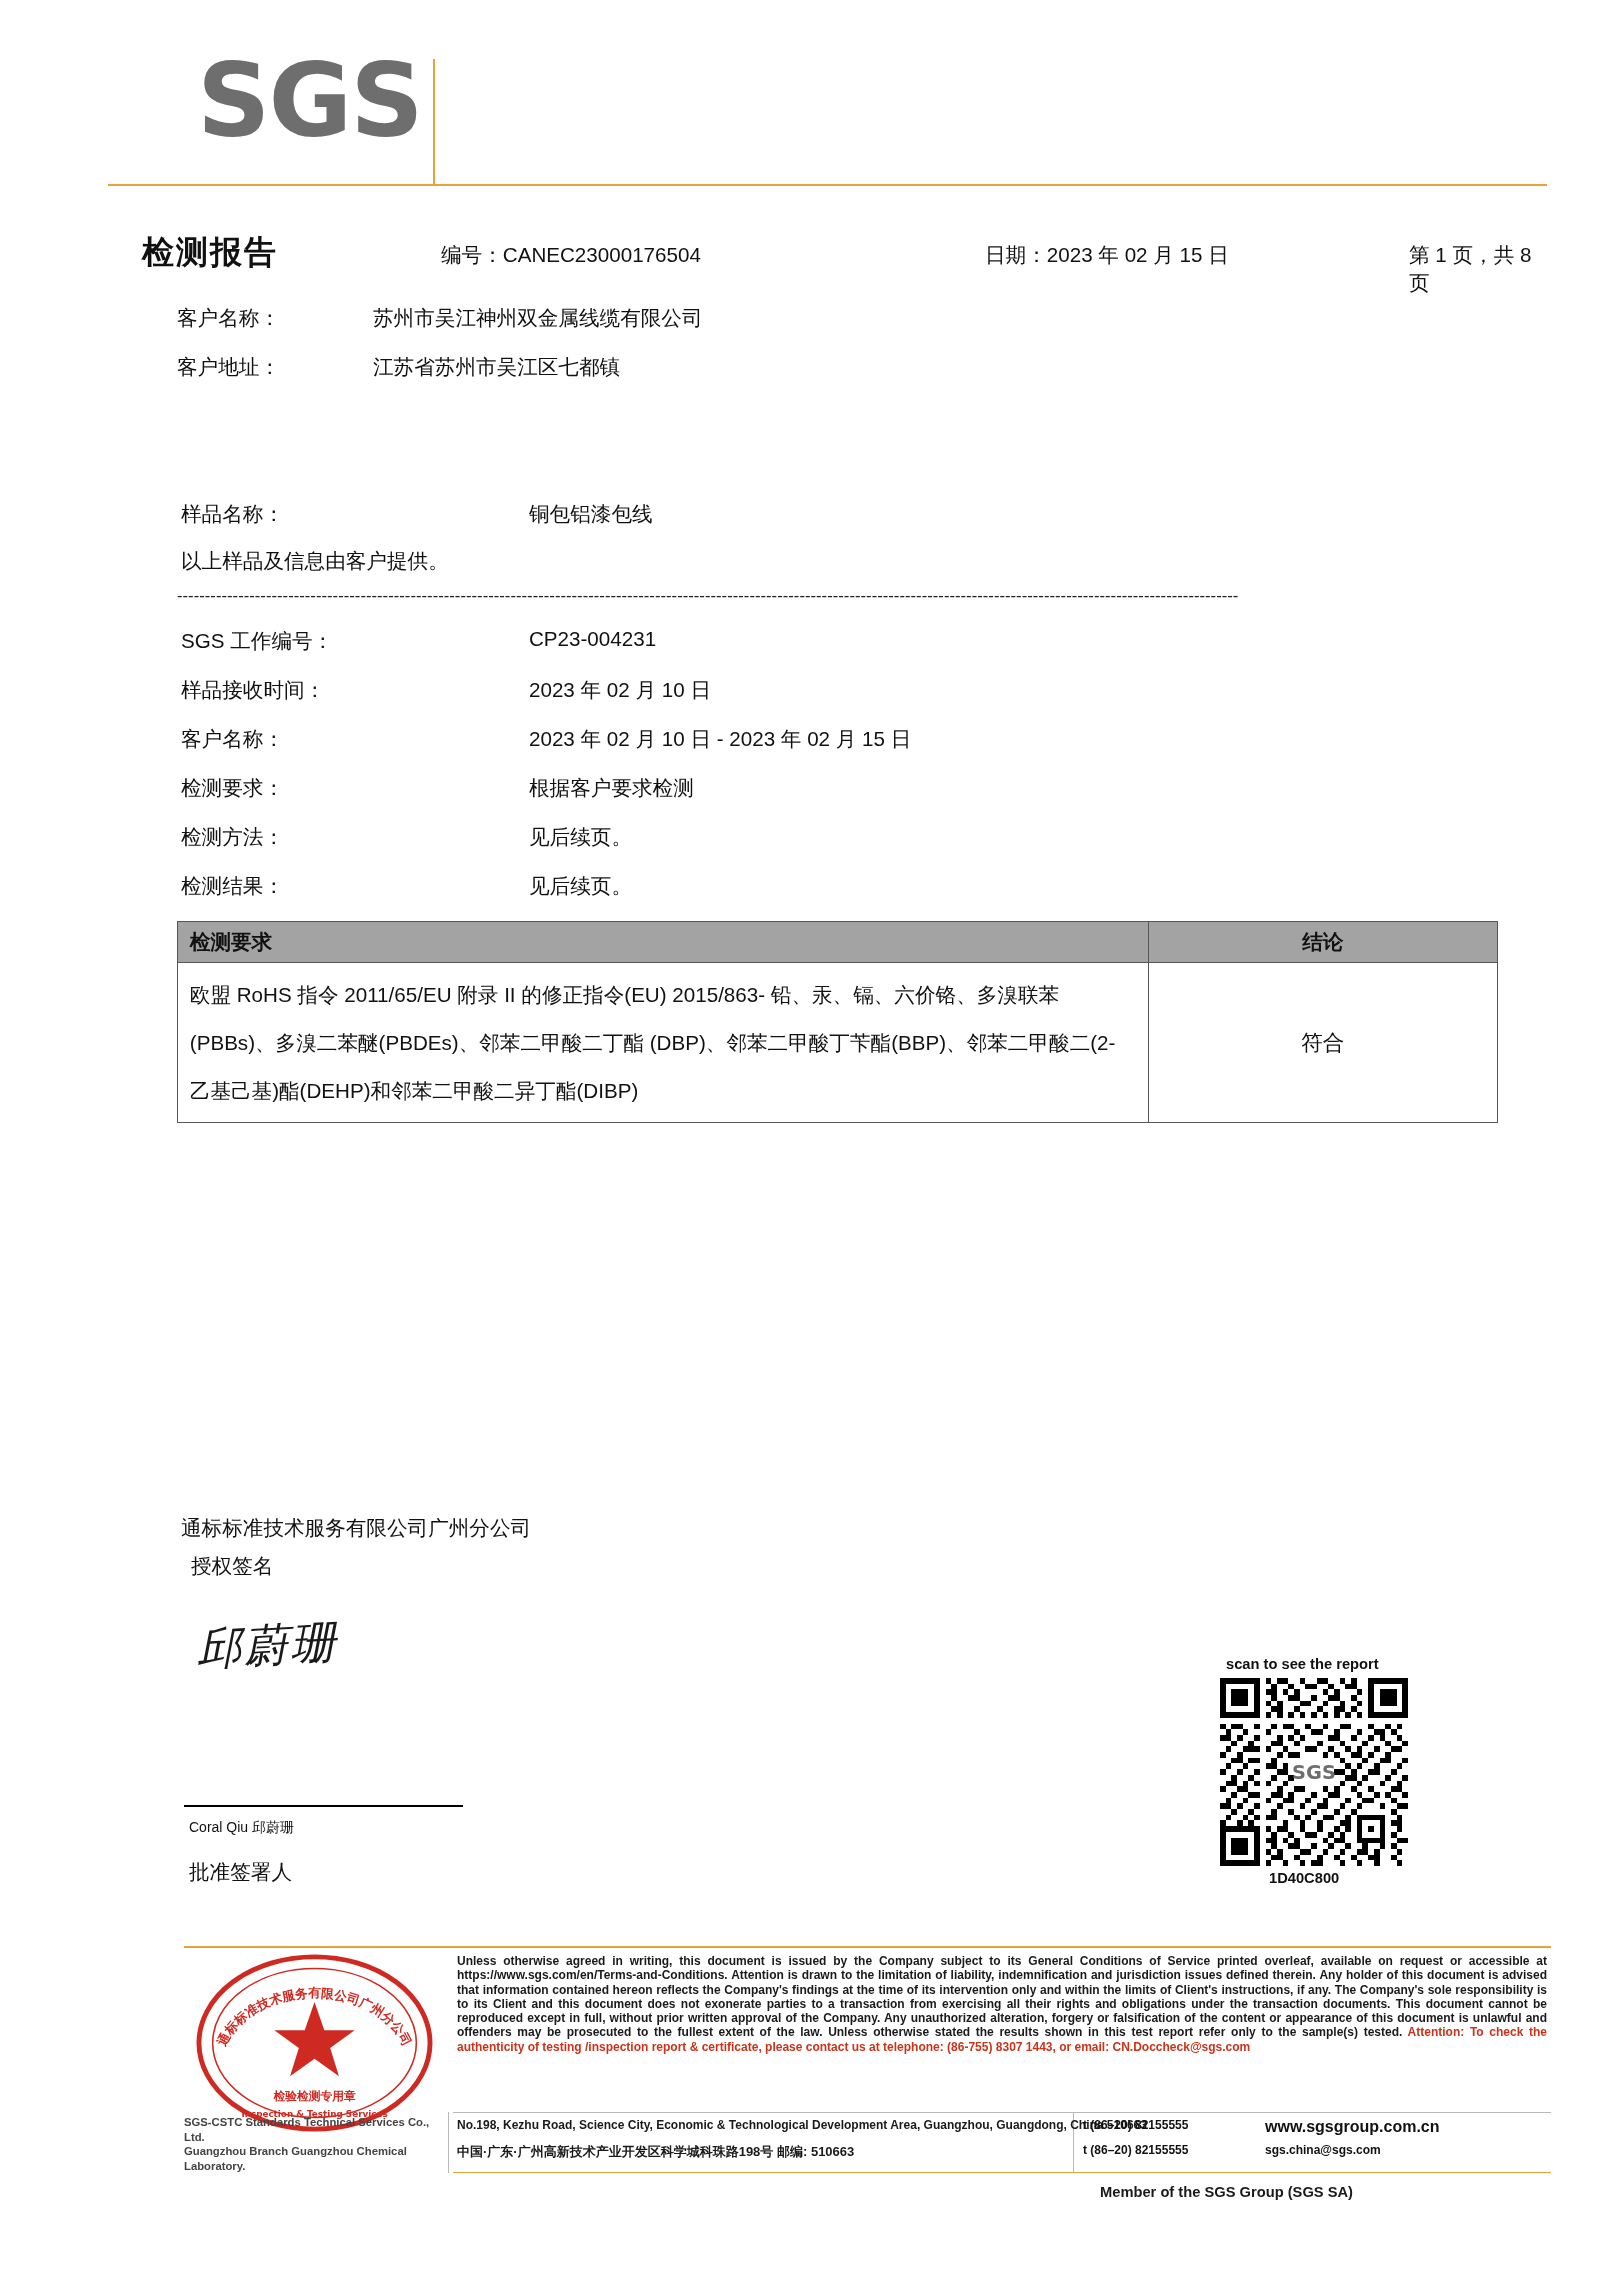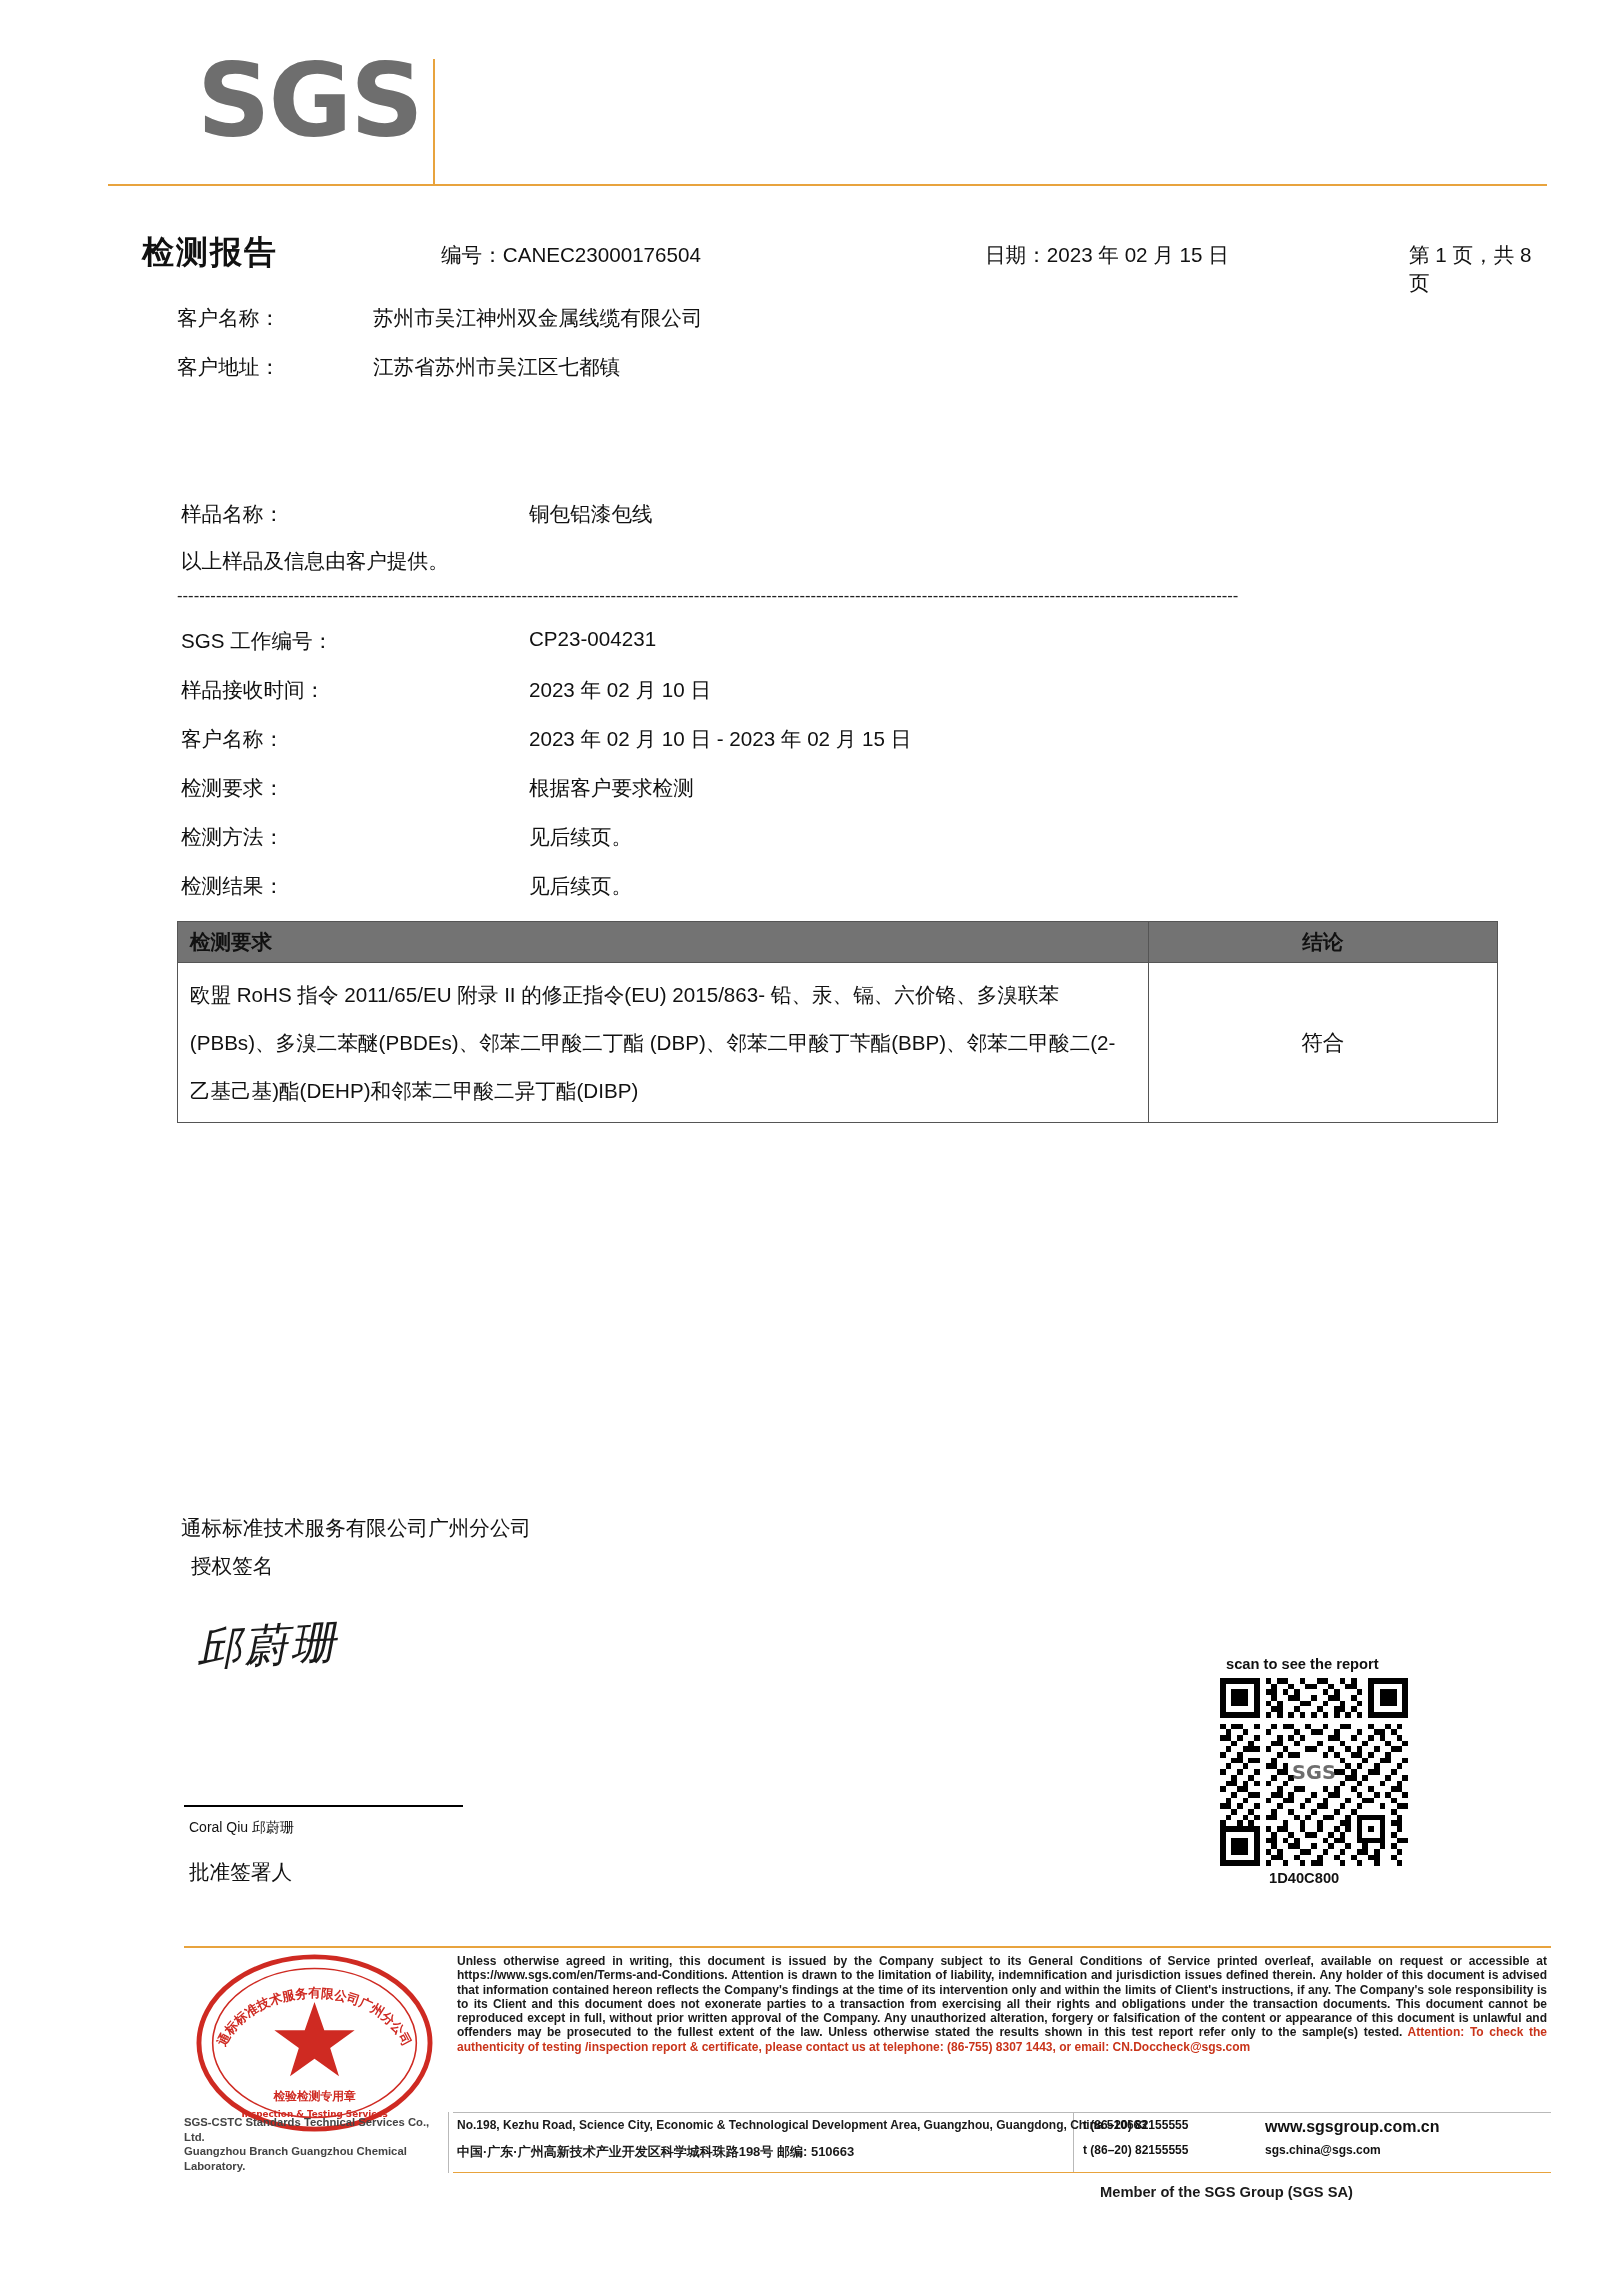--- a/index.html
+++ b/index.html
@@ -125,21 +125,21 @@
     font-size: 20.6px;
   }
   .tbl td, .tbl th {
     border: 1.5px solid #555;
     padding: 7.8px 11.8px;
     vertical-align: top;
     text-align: left;
     font-weight: normal;
   }
   .tbl thead td {
-    background: #737373;
+    background: #a3a3a3;
     font-weight: bold;
     padding-top: 5.9px;
     padding-bottom: 5.9px;
   }
   .tbl .col-req { width: 941px; }
   .tbl .col-res { width: 323px; text-align: center; }
   .tbl td.result-cell {
     text-align: center;
     vertical-align: middle;
     font-size: 21.6px;

